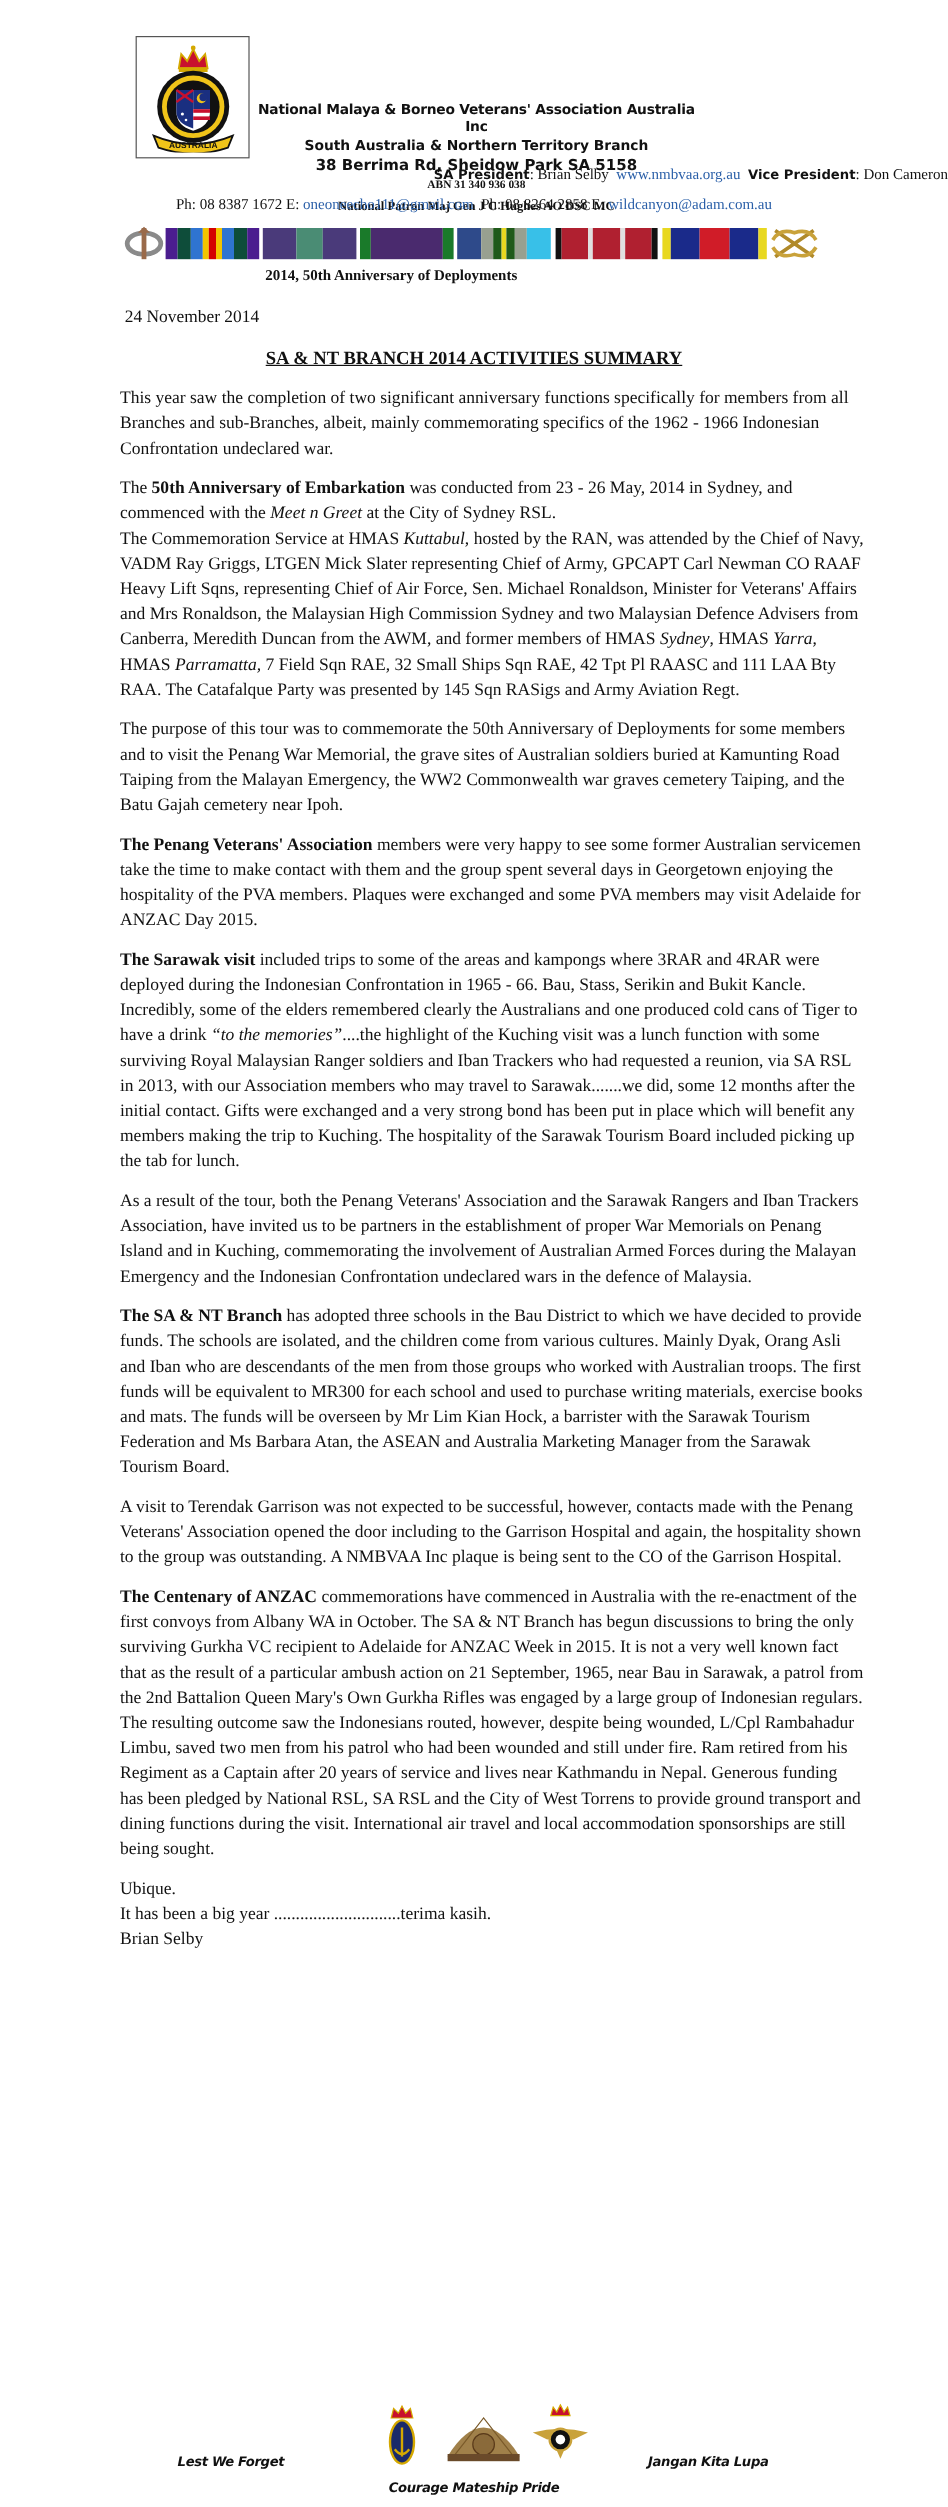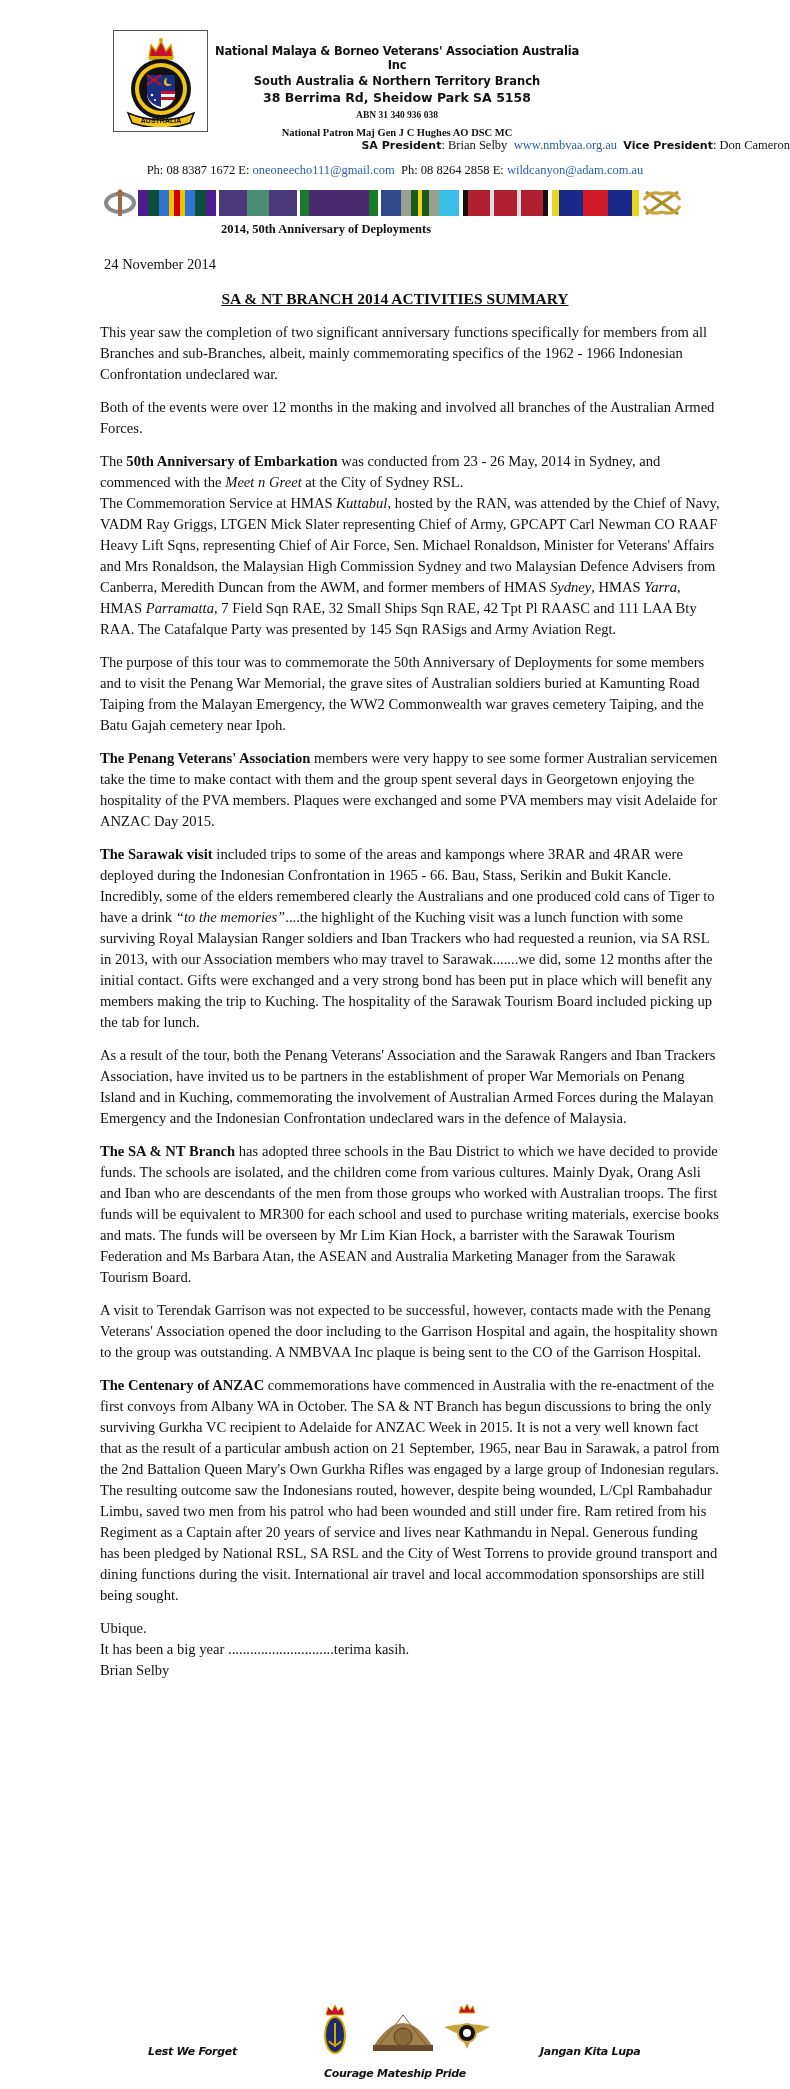--- a/index.html
+++ b/index.html
@@ -3,21 +3,21 @@
 <meta charset="utf-8">
 <style>
   html, body { margin: 0; padding: 0; background: #ffffff; }
   body { width: 790px; height: 2089px; position: relative; overflow: hidden; color: #111; }
   .page { position: relative; width: 790px; height: 2089px; }
 
   
   .logo-box { position: absolute; left: 113px; top: 30px; width: 93px; height: 100px; border: 1px solid #555; background: #fff; }
   .logo-box svg { display: block; margin: 4px auto 0; }
   .org { position: absolute; left: 212px; top: 44px; width: 370px; text-align: center; font-family: "DejaVu Sans", sans-serif; font-weight: bold; color: #111; }
-  .org .l1 { font-size: 11.5px; letter-spacing: -0.2px; }
+  .org .l1 { font-size: 11.5px; letter-spacing: -0.2px; margin-top: 40px; }
   .org .l2 { font-size: 11.5px; margin-top: 2px; }
   .org .l3 { font-size: 12.5px; margin-top: 2px; }
   .org .abn { font-family: "Liberation Serif", serif; font-weight: bold; font-size: 9.5px; margin-top: 5px; }
   .org .patron { font-family: "Liberation Serif", serif; font-weight: bold; font-size: 10.5px; margin-top: 7px; }
 
   .contact1 { position: absolute; left: 0; width: 790px; top: 138px; text-align: right; font-family: "Liberation Serif", serif; font-size: 12.5px; font-weight: bold; }
   .contact1 .lbl { font-family: "DejaVu Sans", sans-serif; font-size: 11px; }
   .contact1 .link, .contact2 .link { color: #2a5fa8; font-weight: normal; }
   .contact1 .val { font-weight: normal; }
   .contact2 { position: absolute; left: 0; width: 790px; top: 163px; text-align: center; font-family: "Liberation Serif", serif; font-size: 12.5px; }
@@ -163,21 +163,20 @@
       <path d="M4 18 Q10 28 22 24 Q34 28 40 18" fill="none" stroke="#c9a23a" stroke-width="3"></path>
     </svg>
   </div>
   <div class="anniv">2014, 50th Anniversary of Deployments</div>
 
   <div class="date">24 November 2014</div>
   <div class="title">SA &amp; NT BRANCH 2014 ACTIVITIES SUMMARY</div>
 
   <div class="body">
     <p>This year saw the completion of two significant anniversary functions specifically for members from all Branches and sub-Branches, albeit, mainly commemorating specifics of the 1962 - 1966 Indonesian Confrontation undeclared war.</p>
-    <p>Both of the events were over 12 months in the making and involved all branches of the Australian Armed Forces.</p>
 
     <p class="tight"><span>The </span><b>50th Anniversary of Embarkation</b><span> was conducted from 23 - 26 May, 2014 in Sydney, and commenced with the </span><i>Meet n Greet</i><span> at the City of Sydney RSL.</span></p>
     <p><span>The Commemoration Service at HMAS </span><i>Kuttabul</i><span>, hosted by the RAN, was attended by the Chief of Navy, VADM Ray Griggs, LTGEN Mick Slater representing Chief of Army, GPCAPT Carl Newman CO RAAF Heavy Lift Sqns, representing Chief of Air Force, Sen. Michael Ronaldson, Minister for Veterans' Affairs and Mrs Ronaldson, the Malaysian High Commission Sydney and two Malaysian Defence Advisers from Canberra, Meredith Duncan from the AWM, and former members of HMAS </span><i>Sydney</i><span>, HMAS </span><i>Yarra</i><span>, HMAS </span><i>Parramatta,</i><span> 7 Field Sqn RAE, 32 Small Ships Sqn RAE, 42 Tpt Pl RAASC and 111 LAA Bty RAA. The Catafalque Party was presented by 145 Sqn RASigs and Army Aviation Regt.</span></p>
 
     <p>The purpose of this tour was to commemorate the 50th Anniversary of Deployments for some members and to visit the Penang War Memorial, the grave sites of Australian soldiers buried at Kamunting Road Taiping from the Malayan Emergency, the WW2 Commonwealth war graves cemetery Taiping, and the Batu Gajah cemetery near Ipoh.</p>
     <p><b>The Penang Veterans' Association</b><span> members were very happy to see some former Australian servicemen take the time to make contact with them and the group spent several days in Georgetown enjoying the hospitality of the PVA members. Plaques were exchanged and some PVA members may visit Adelaide for ANZAC Day 2015.</span></p>
     <p><b>The Sarawak visit</b><span> included trips to some of the areas and kampongs where 3RAR and 4RAR were deployed during the Indonesian Confrontation in 1965 - 66. Bau, Stass, Serikin and Bukit Kancle. Incredibly, some of the elders remembered clearly the Australians and one produced cold cans of Tiger to have a drink </span><i>“to the memories”</i><span>....the highlight of the Kuching visit was a lunch function with some surviving Royal Malaysian Ranger soldiers and Iban Trackers who had requested a reunion, via SA RSL in 2013, with our Association members who may travel to Sarawak.......we did, some 12 months after the initial contact. Gifts were exchanged and a very strong bond has been put in place which will benefit any members making the trip to Kuching. The hospitality of the Sarawak Tourism Board included picking up the tab for lunch.</span></p>
     <p>As a result of the tour, both the Penang Veterans' Association and the Sarawak Rangers and Iban Trackers Association, have invited us to be partners in the establishment of proper War Memorials on Penang Island and in Kuching, commemorating the involvement of Australian Armed Forces during the Malayan Emergency and the Indonesian Confrontation undeclared wars in the defence of Malaysia.</p>
     <p><b>The  SA &amp; NT Branch</b><span> has adopted three schools in the Bau District to which we have decided to provide funds. The schools are isolated, and the children come from various cultures. Mainly Dyak, Orang Asli and Iban who are descendants of the men from those groups who worked with Australian troops. The first funds will be equivalent to MR300 for each school and used to purchase writing materials, exercise books and mats. The funds will be overseen by Mr Lim Kian Hock, a barrister with the Sarawak Tourism Federation and Ms Barbara Atan, the ASEAN and Australia Marketing Manager from the Sarawak Tourism Board.</span></p>
     <p>A visit to Terendak Garrison was not expected to be successful, however, contacts made with the Penang Veterans' Association opened the door including to the Garrison Hospital and again, the hospitality shown to the group was outstanding. A NMBVAA Inc plaque is being sent to the CO of the Garrison Hospital.</p>

